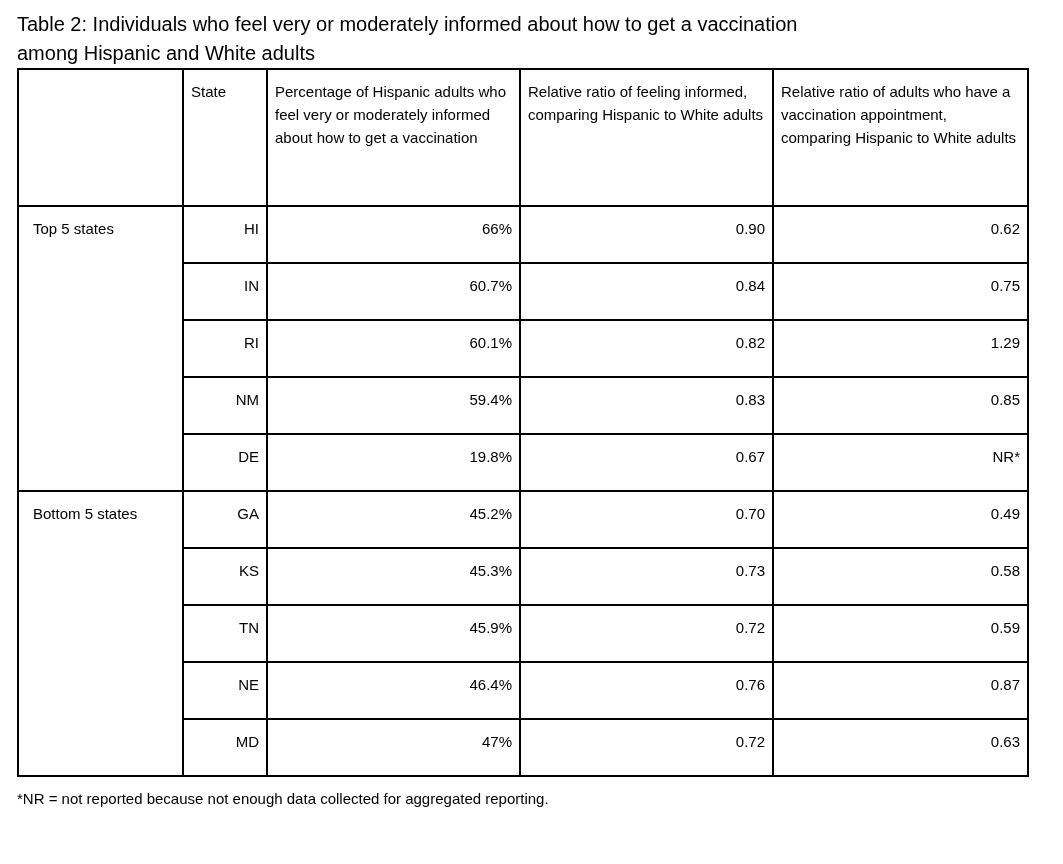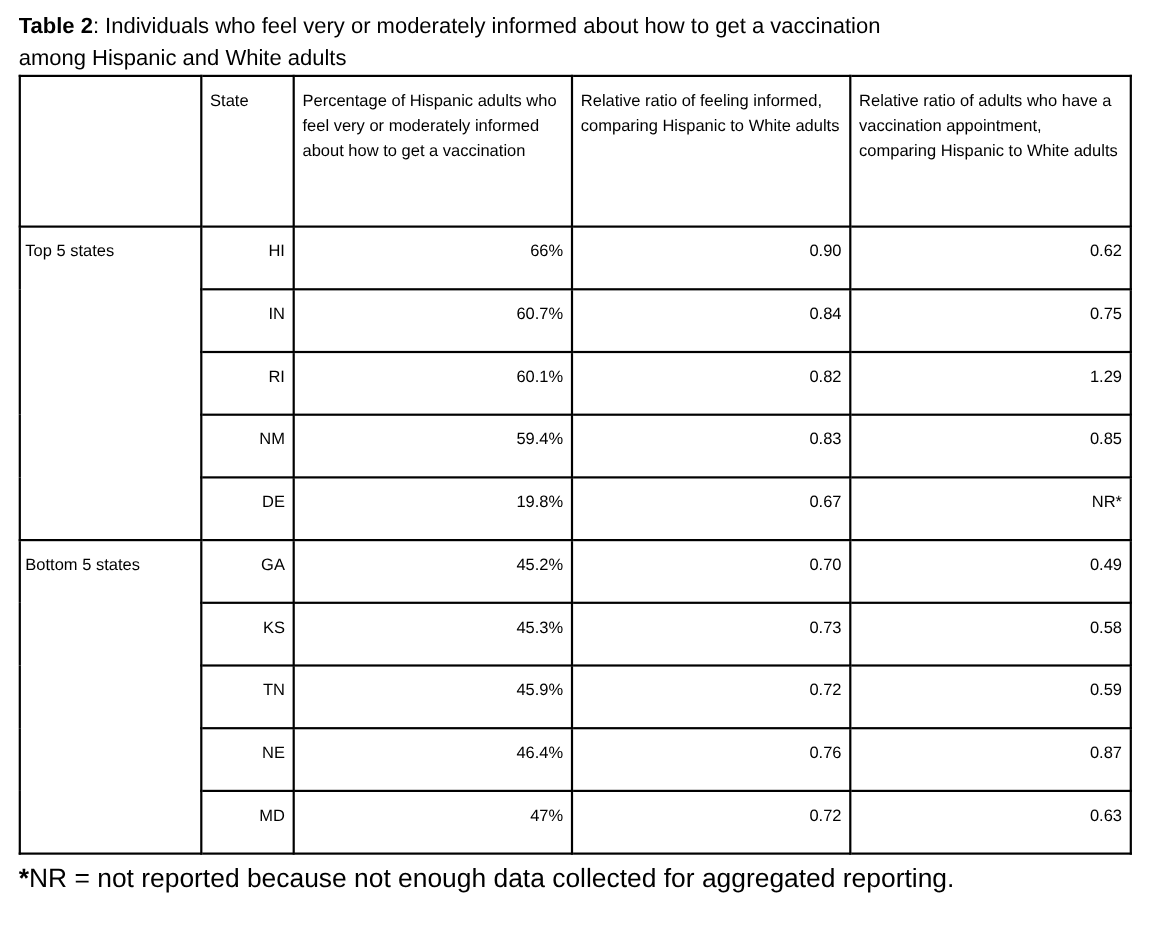--- a/index.html
+++ b/index.html
@@ -19,44 +19,44 @@
     padding: 10px 18px 0 17px;
     overflow: hidden;
   }
   .caption {
     margin: 0;
     font-size: 20px;
     line-height: 29px;
     max-width: 1010px;
     white-space: pre-wrap;
   }
-  .bold { font-weight: bold; }
+  .bold { font-weight: normal; }
   table.data-table {
     border-collapse: collapse;
     table-layout: fixed;
     width: 1010px;
   }
   .data-table th,
   .data-table td {
     border: 2px solid #000000;
     vertical-align: top;
     font-size: 15px;
     line-height: 23px;
     padding: 10px 7px 6px 7px;
     font-weight: normal;
     overflow: hidden;
   }
   .data-table thead tr { height: 137px; }
   .data-table tbody tr { height: 57px; }
   .data-table th { text-align: left; }
   td.cell-center { text-align: right; }
-  td.cell-group { text-align: left; padding-left: 4px; }
+  td.cell-group { text-align: left; padding-left: 14px; }
   .footnote {
     margin: 9px 0 0 0;
-    font-size: 24px;
+    font-size: 15px;
     line-height: 26px;
   }
 </style>
 </head>
 <body>
 
 <div class="page">
 
   <p class="caption"><span class="bold">Table 2</span><span>: Individuals who feel very or moderately informed about how to get a vaccination
 among Hispanic and White adults</span></p>

